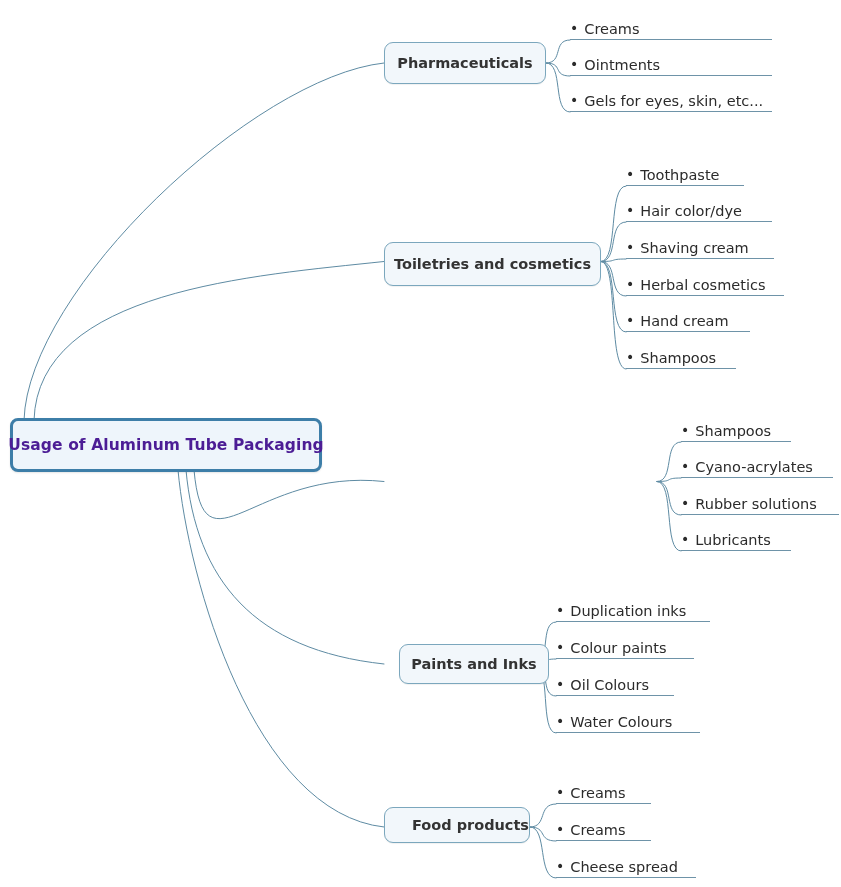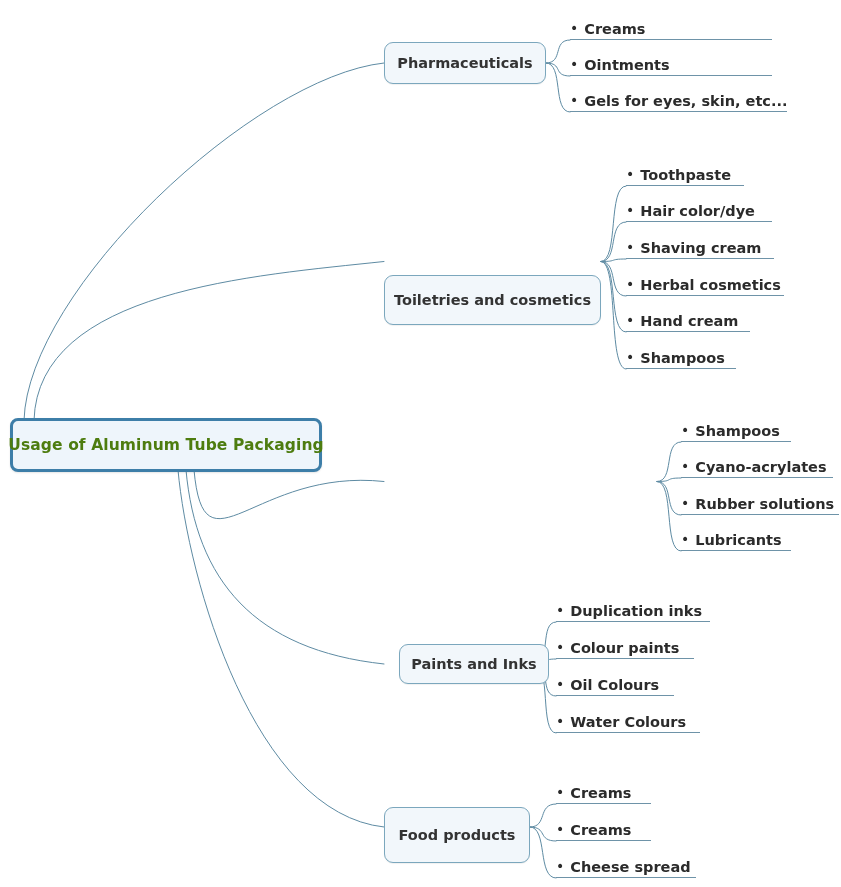--- a/index.html
+++ b/index.html
@@ -37,21 +37,21 @@
     justify-content: center;
     border-radius: 9px;
   }
   .root-node {
     background: #eef5fb;
     border: 3px solid #3d7ea8;
     border-radius: 8px;
     box-shadow: 0 1px 2px rgba(0,0,0,0.10);
   }
   .root-label {
-    color: #4d7c0f;
+    color: #4c1d95;
     font-weight: bold;
     font-size: 15.5px;
     letter-spacing: 0.1px;
     white-space: nowrap;
   }
   .branch-node {
     background: #f2f7fb;
     border: 1px solid #7ba7bd;
     border-radius: 9px;
     box-shadow: 0 1px 1px rgba(0,0,0,0.06);
@@ -73,21 +73,21 @@
   }
   .leaf-bullet {
     color: #2b2b2b;
     font-size: 14px;
     line-height: 1;
     margin-right: 6px;
     padding-bottom: 3px;
   }
   .leaf-label {
     color: #2b2b2b;
-    font-weight: bold;
+    font-weight: normal;
     font-size: 14.5px;
     line-height: 1.15;
   }
 </style>
 </head>
 <body>
 
 <div id="mindmap">
   <svg class="wires" viewBox="0 0 841 887" xmlns="http://www.w3.org/2000/svg">
       <path d="M 24 420 C 28 290, 254 77, 384 63" fill="none" stroke="#5e8ba3" stroke-width="1" stroke-linecap="round"></path>
@@ -127,21 +127,21 @@
       <span class="leaf-label">Creams</span>
     </div>
     <div class="leaf" style="left: 570px; top: 52px; min-width: 202px; height: 24px;">
       <span class="leaf-bullet">•</span>
       <span class="leaf-label">Ointments</span>
     </div>
     <div class="leaf" style="left: 570px; top: 88px; min-width: 202px; height: 24px;">
       <span class="leaf-bullet">•</span>
       <span class="leaf-label">Gels for eyes, skin, etc...</span>
     </div>
-    <div class="node branch-node" style="left: 384px; top: 242px; width: 217px; height: 50px; margin-top: 33px;">
+    <div class="node branch-node" style="left: 384px; top: 242px; width: 217px; height: 44px;">
       <span class="branch-label">Toiletries and cosmetics</span>
     </div>
     <div class="leaf" style="left: 626px; top: 162px; min-width: 118px; height: 24px;">
       <span class="leaf-bullet">•</span>
       <span class="leaf-label">Toothpaste</span>
     </div>
     <div class="leaf" style="left: 626px; top: 198px; min-width: 146px; height: 24px;">
       <span class="leaf-bullet">•</span>
       <span class="leaf-label">Hair color/dye</span>
     </div>
@@ -189,21 +189,21 @@
       <span class="leaf-label">Colour paints</span>
     </div>
     <div class="leaf" style="left: 556px; top: 672px; min-width: 118px; height: 24px;">
       <span class="leaf-bullet">•</span>
       <span class="leaf-label">Oil Colours</span>
     </div>
     <div class="leaf" style="left: 556px; top: 709px; min-width: 144px; height: 24px;">
       <span class="leaf-bullet">•</span>
       <span class="leaf-label">Water Colours</span>
     </div>
-    <div class="node branch-node" style="left: 384px; top: 807px; width: 146px; height: 56px;">
+    <div class="node branch-node" style="left: 384px; top: 807px; width: 146px; height: 36px; justify-content: flex-end;">
       <span class="branch-label">Food products</span>
     </div>
     <div class="leaf" style="left: 556px; top: 780px; min-width: 95px; height: 24px;">
       <span class="leaf-bullet">•</span>
       <span class="leaf-label">Creams</span>
     </div>
     <div class="leaf" style="left: 556px; top: 817px; min-width: 95px; height: 24px;">
       <span class="leaf-bullet">•</span>
       <span class="leaf-label">Creams</span>
     </div>

